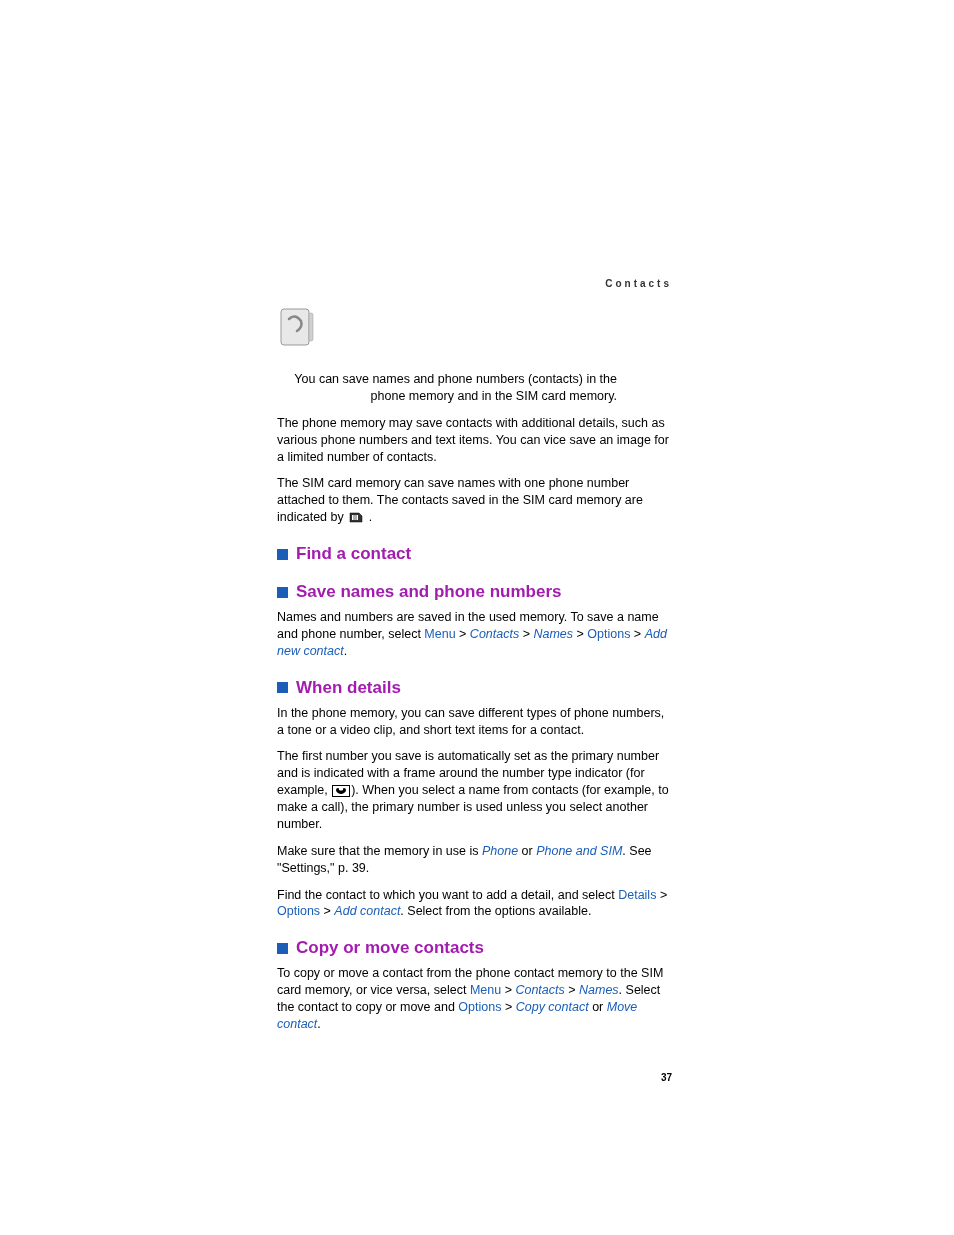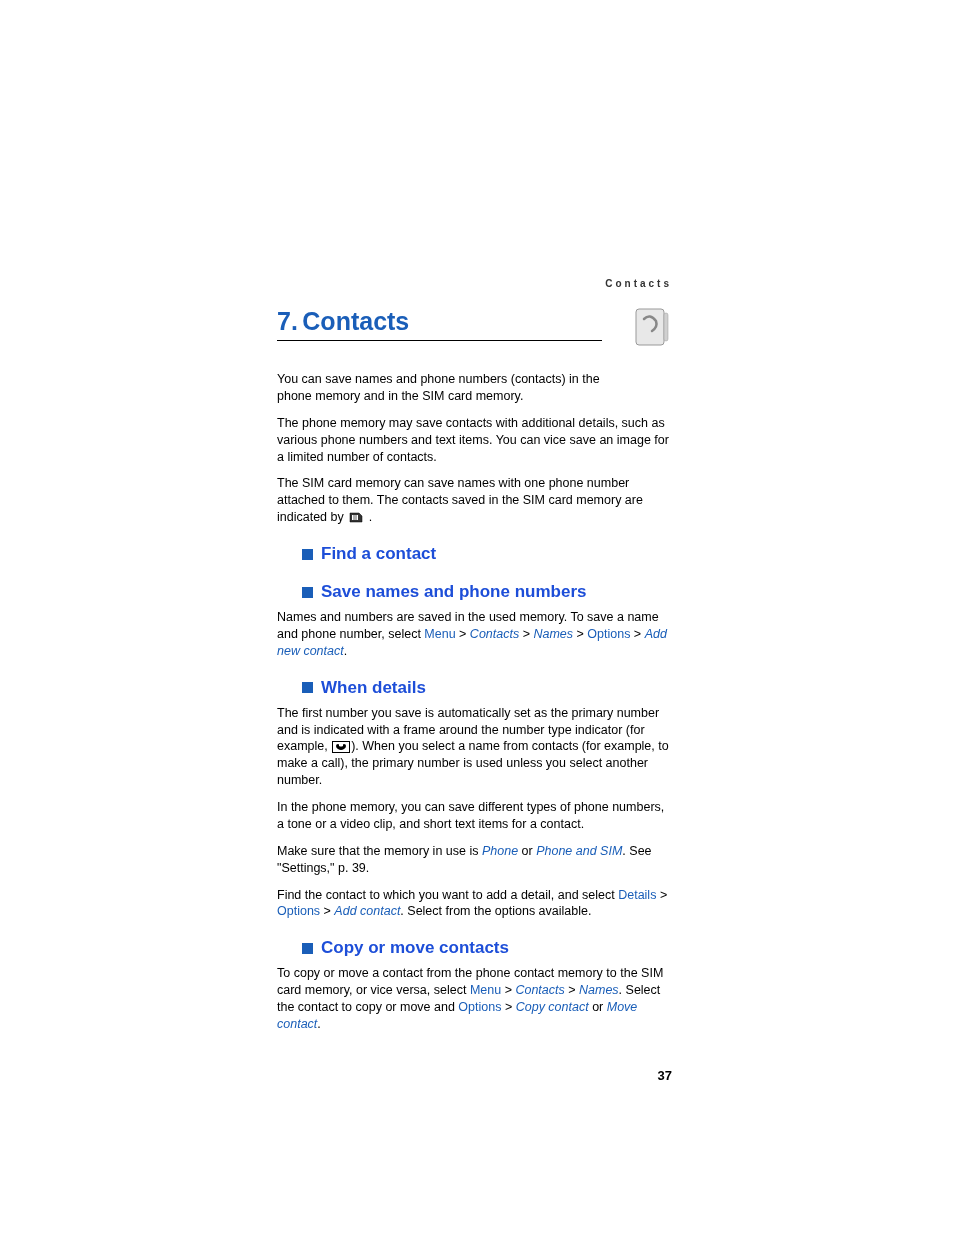--- a/index.html
+++ b/index.html
@@ -53,27 +53,26 @@
   p.body {
     font-size: 12.5px;
     line-height: 1.35;
     margin-bottom: 10px;
     color: #000;
   }
   .section {
     margin-top: 18px;
   }
   .section-title {
-    color: #1d4ed8;
+    color: #a21caf;
     font-size: 17px;
     font-weight: bold;
     display: flex;
     align-items: center;
     margin-bottom: 7px;
-    margin-left: 25px;
   }
   .bullet {
     width: 11px;
     height: 11px;
     background: #1a5eb8;
     display: inline-block;
     margin-right: 8px;
   }
   .menu { color: #1a5eb8; }
   .gt { color: #000; }
@@ -89,45 +88,40 @@
     border: 1px solid #000;
     padding: 1px 2px;
     margin: 0 1px;
     line-height: 1;
   }
   .page-number {
     position: absolute;
     right: 0;
     bottom: -40px;
     font-weight: bold;
-    font-size: 13px;
+    font-size: 10px;
   }
 </style>
 </head>
 <body>
 
 <div class="page">
   <div class="header-label">Contacts</div>
 
   <div class="chapter-row">
-    <div class="chapter-title-wrap">
-      <span class="chapter-title">7.</span>
-      <span class="chapter-title"> </span>
-      <span class="chapter-title">Contacts</span>
-    </div>
     <div class="chapter-icon">
       <svg width="36" height="40" viewBox="0 0 36 40">
         <rect x="2" y="2" width="28" height="36" rx="3" fill="#e8e8e8" stroke="#999" stroke-width="1"></rect>
         <rect x="30" y="6" width="4" height="28" rx="2" fill="#d0d0d0" stroke="#999" stroke-width="0.5"></rect>
         <path d="M 10 12 Q 16 6 22 14 Q 24 20 18 24" fill="none" stroke="#888" stroke-width="2.5" stroke-linecap="round"></path>
       </svg>
     </div>
   </div>
 
-  <p class="body" style="width:340px;">You can save names and phone numbers (contacts) in the phone memory and in the SIM card memory.</p>
+  <p class="body" style="width:340px;text-align:right;">You can save names and phone numbers (contacts) in the phone memory and in the SIM card memory.</p>
   <p class="body">The phone memory may save contacts with additional details, such as various phone numbers and text items. You can vice save an image for a limited number of contacts.</p>
   <p class="body">
     <span>The SIM card memory can save names with one phone number attached to them. The contacts saved in the SIM card memory are indicated by </span>
     <span class="sim-icon">
       <svg width="14" height="11" viewBox="0 0 14 11">
         <path d="M1 1 L10 1 L13 4 L13 10 L1 10 Z" fill="#333" stroke="#000" stroke-width="0.5"></path>
         <rect x="3" y="3" width="6" height="5" fill="#fff"></rect>
         <line x1="5" y1="3" x2="5" y2="8" stroke="#333" stroke-width="0.8"></line>
         <line x1="7" y1="3" x2="7" y2="8" stroke="#333" stroke-width="0.8"></line>
       </svg>
@@ -150,28 +144,28 @@
     <p class="body">
       <span>Names and numbers are saved in the used memory. To save a name and phone number, select </span><span class="menu">Menu</span><span class="gt"> &gt; </span><span class="italic-link">Contacts</span><span class="gt"> &gt; </span><span class="italic-link">Names</span><span class="gt"> &gt; </span><span class="menu">Options</span><span class="gt"> &gt; </span><span class="italic-link">Add new contact</span><span>.</span>
     </p>
   </div>
 
   <div class="section">
     <div class="section-title">
       <span class="bullet"></span>
       <span>When details</span>
     </div>
+    <p class="body">In the phone memory, you can save different types of phone numbers, a tone or a video clip, and short text items for a contact.</p>
     <p class="body">
       <span>The first number you save is automatically set as the primary number and is indicated with a frame around the number type indicator (for example, </span><span class="phone-icon-box">
           <svg width="12" height="8" viewBox="0 0 12 8">
             <path d="M1 3 Q1 1 3 1 Q4 1 4 2 L4 3 Q6 4 8 3 L8 2 Q8 1 9 1 Q11 1 11 3 Q11 5 9 6 Q6 8 3 6 Q1 5 1 3 Z" fill="#000"></path>
           </svg>
         </span><span>). When you select a name from contacts (for example, to make a call), the primary number is used unless you select another number.</span>
     </p>
-    <p class="body">In the phone memory, you can save different types of phone numbers, a tone or a video clip, and short text items for a contact.</p>
     <p class="body">
       <span>Make sure that the memory in use is </span><span class="italic-link">Phone</span><span> or </span><span class="italic-link">Phone and SIM</span><span>. See "Settings," p. 39.</span>
     </p>
     <p class="body">
       <span>Find the contact to which you want to add a detail, and select </span><span class="menu">Details</span><span class="gt"> &gt; </span><span class="menu">Options</span><span class="gt"> &gt; </span><span class="italic-link">Add contact</span><span>. Select from the options available.</span>
     </p>
   </div>
 
   <div class="section">
     <div class="section-title">

